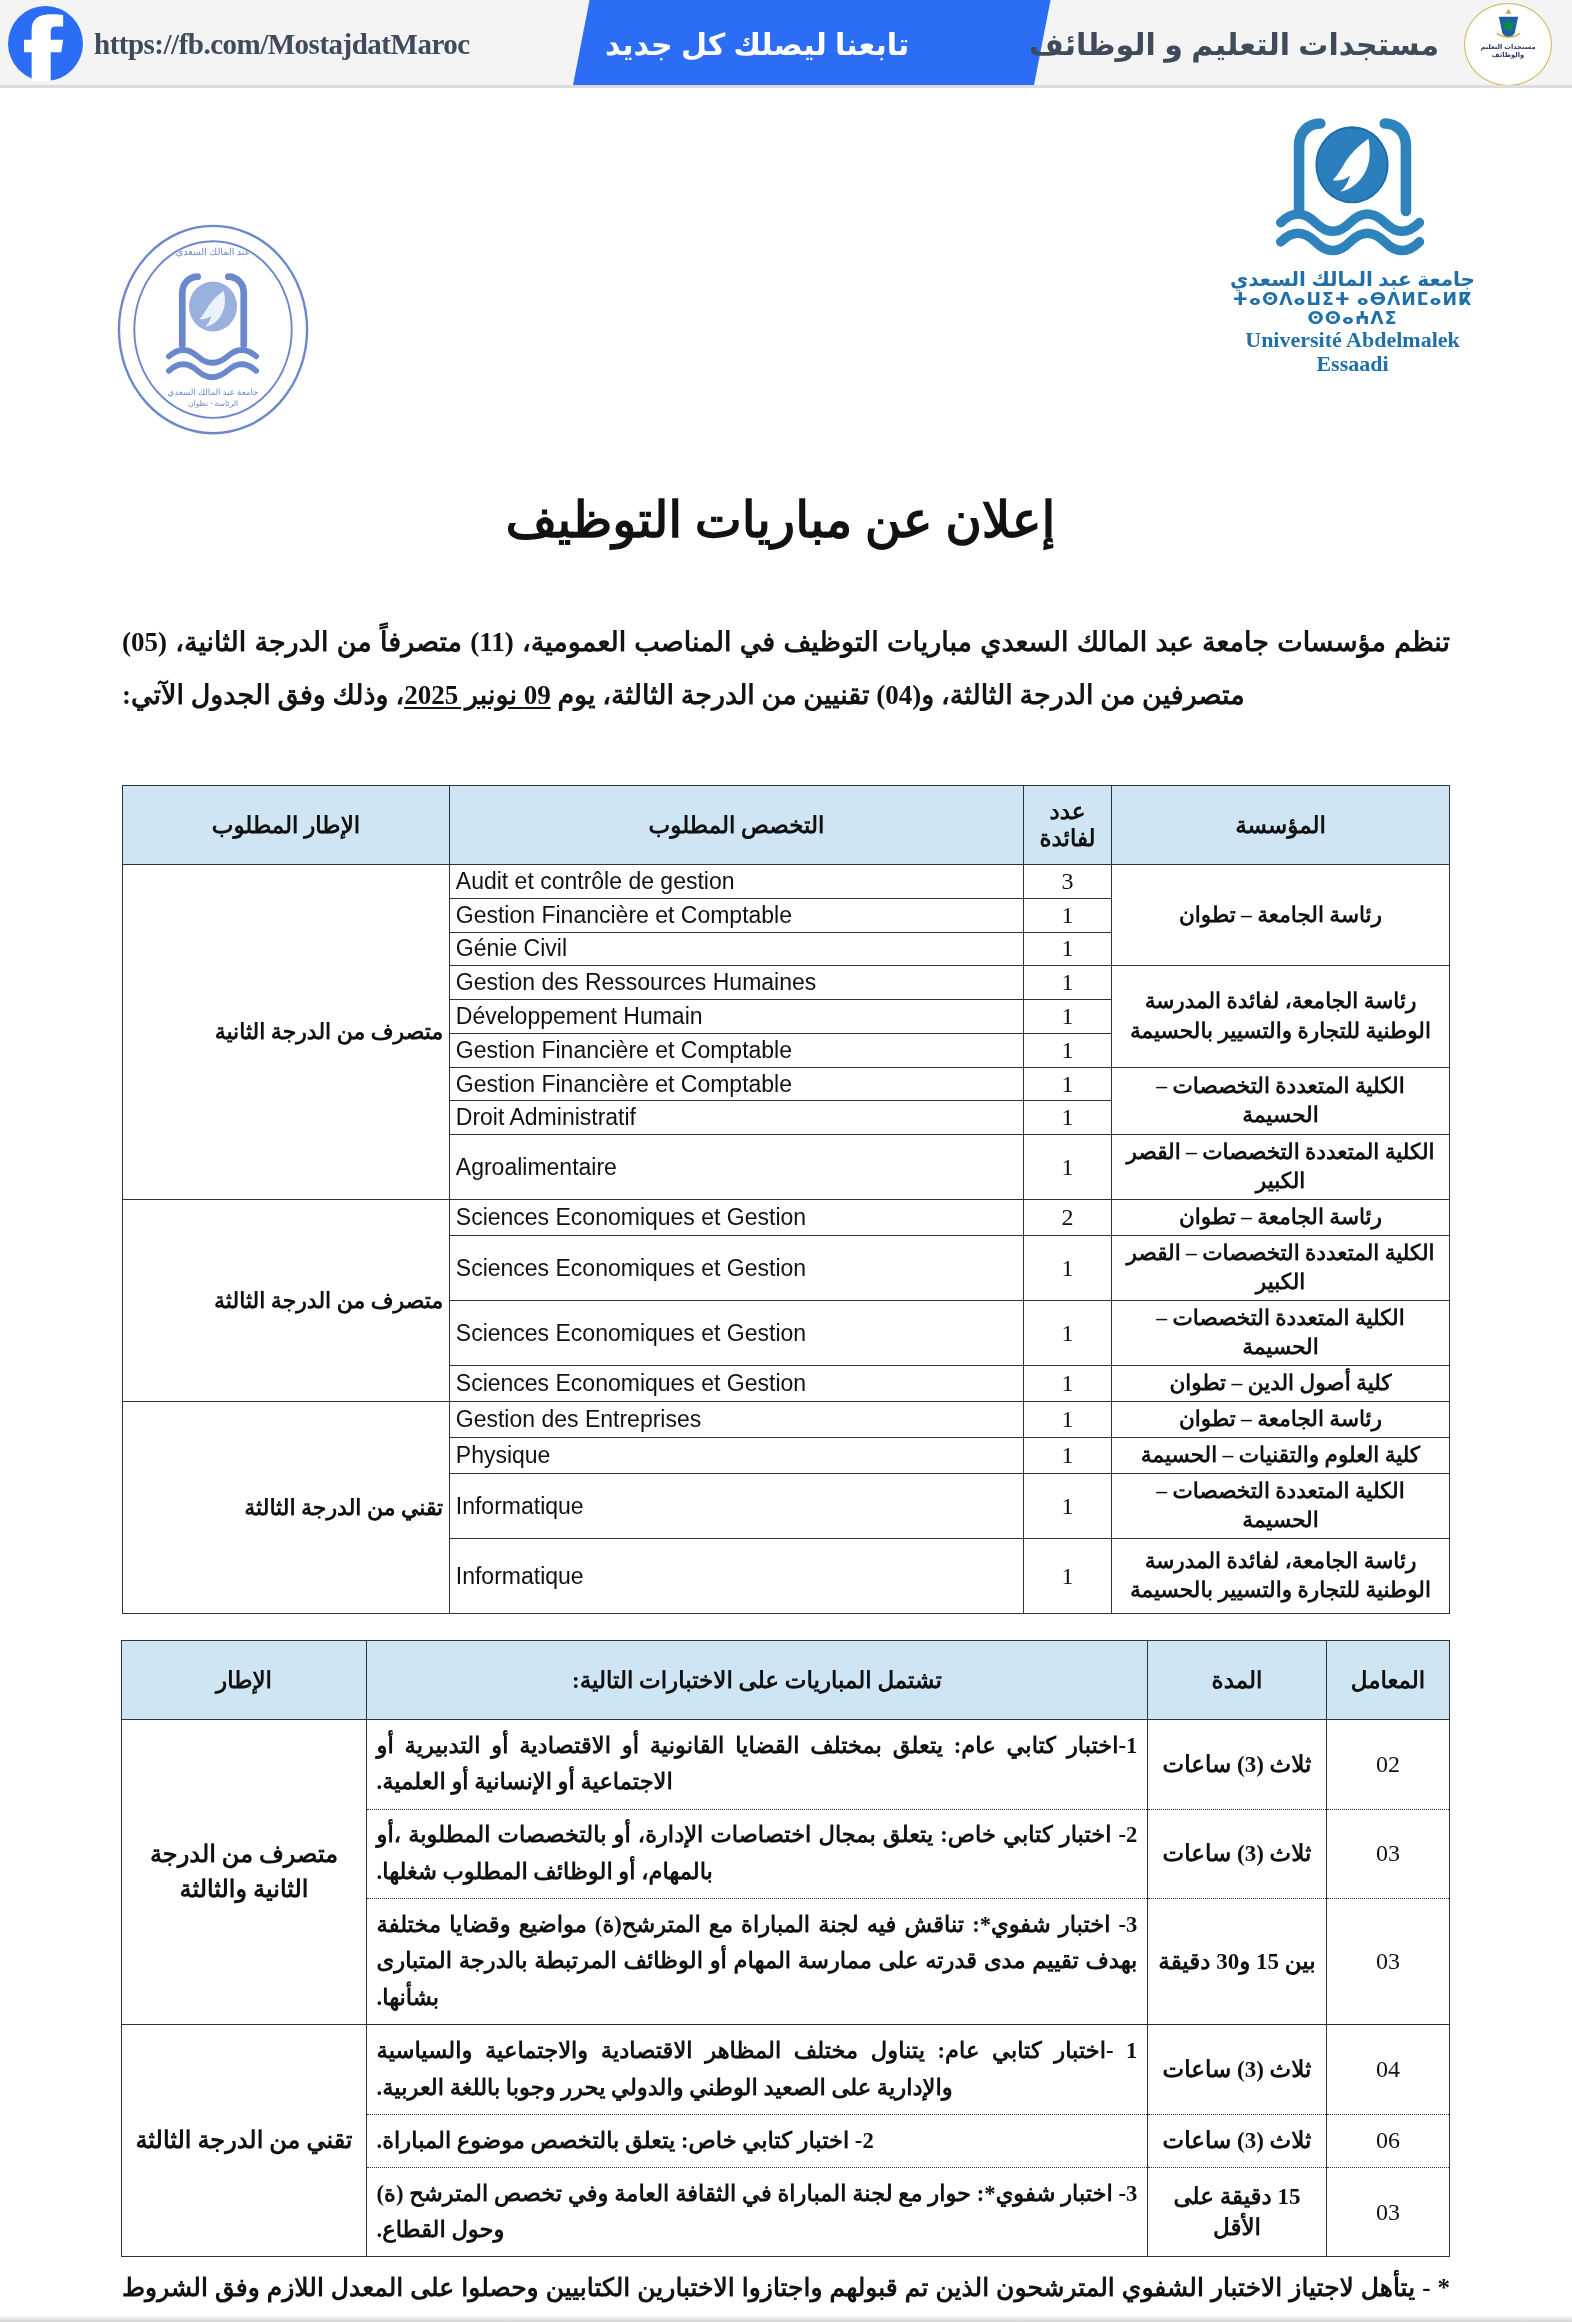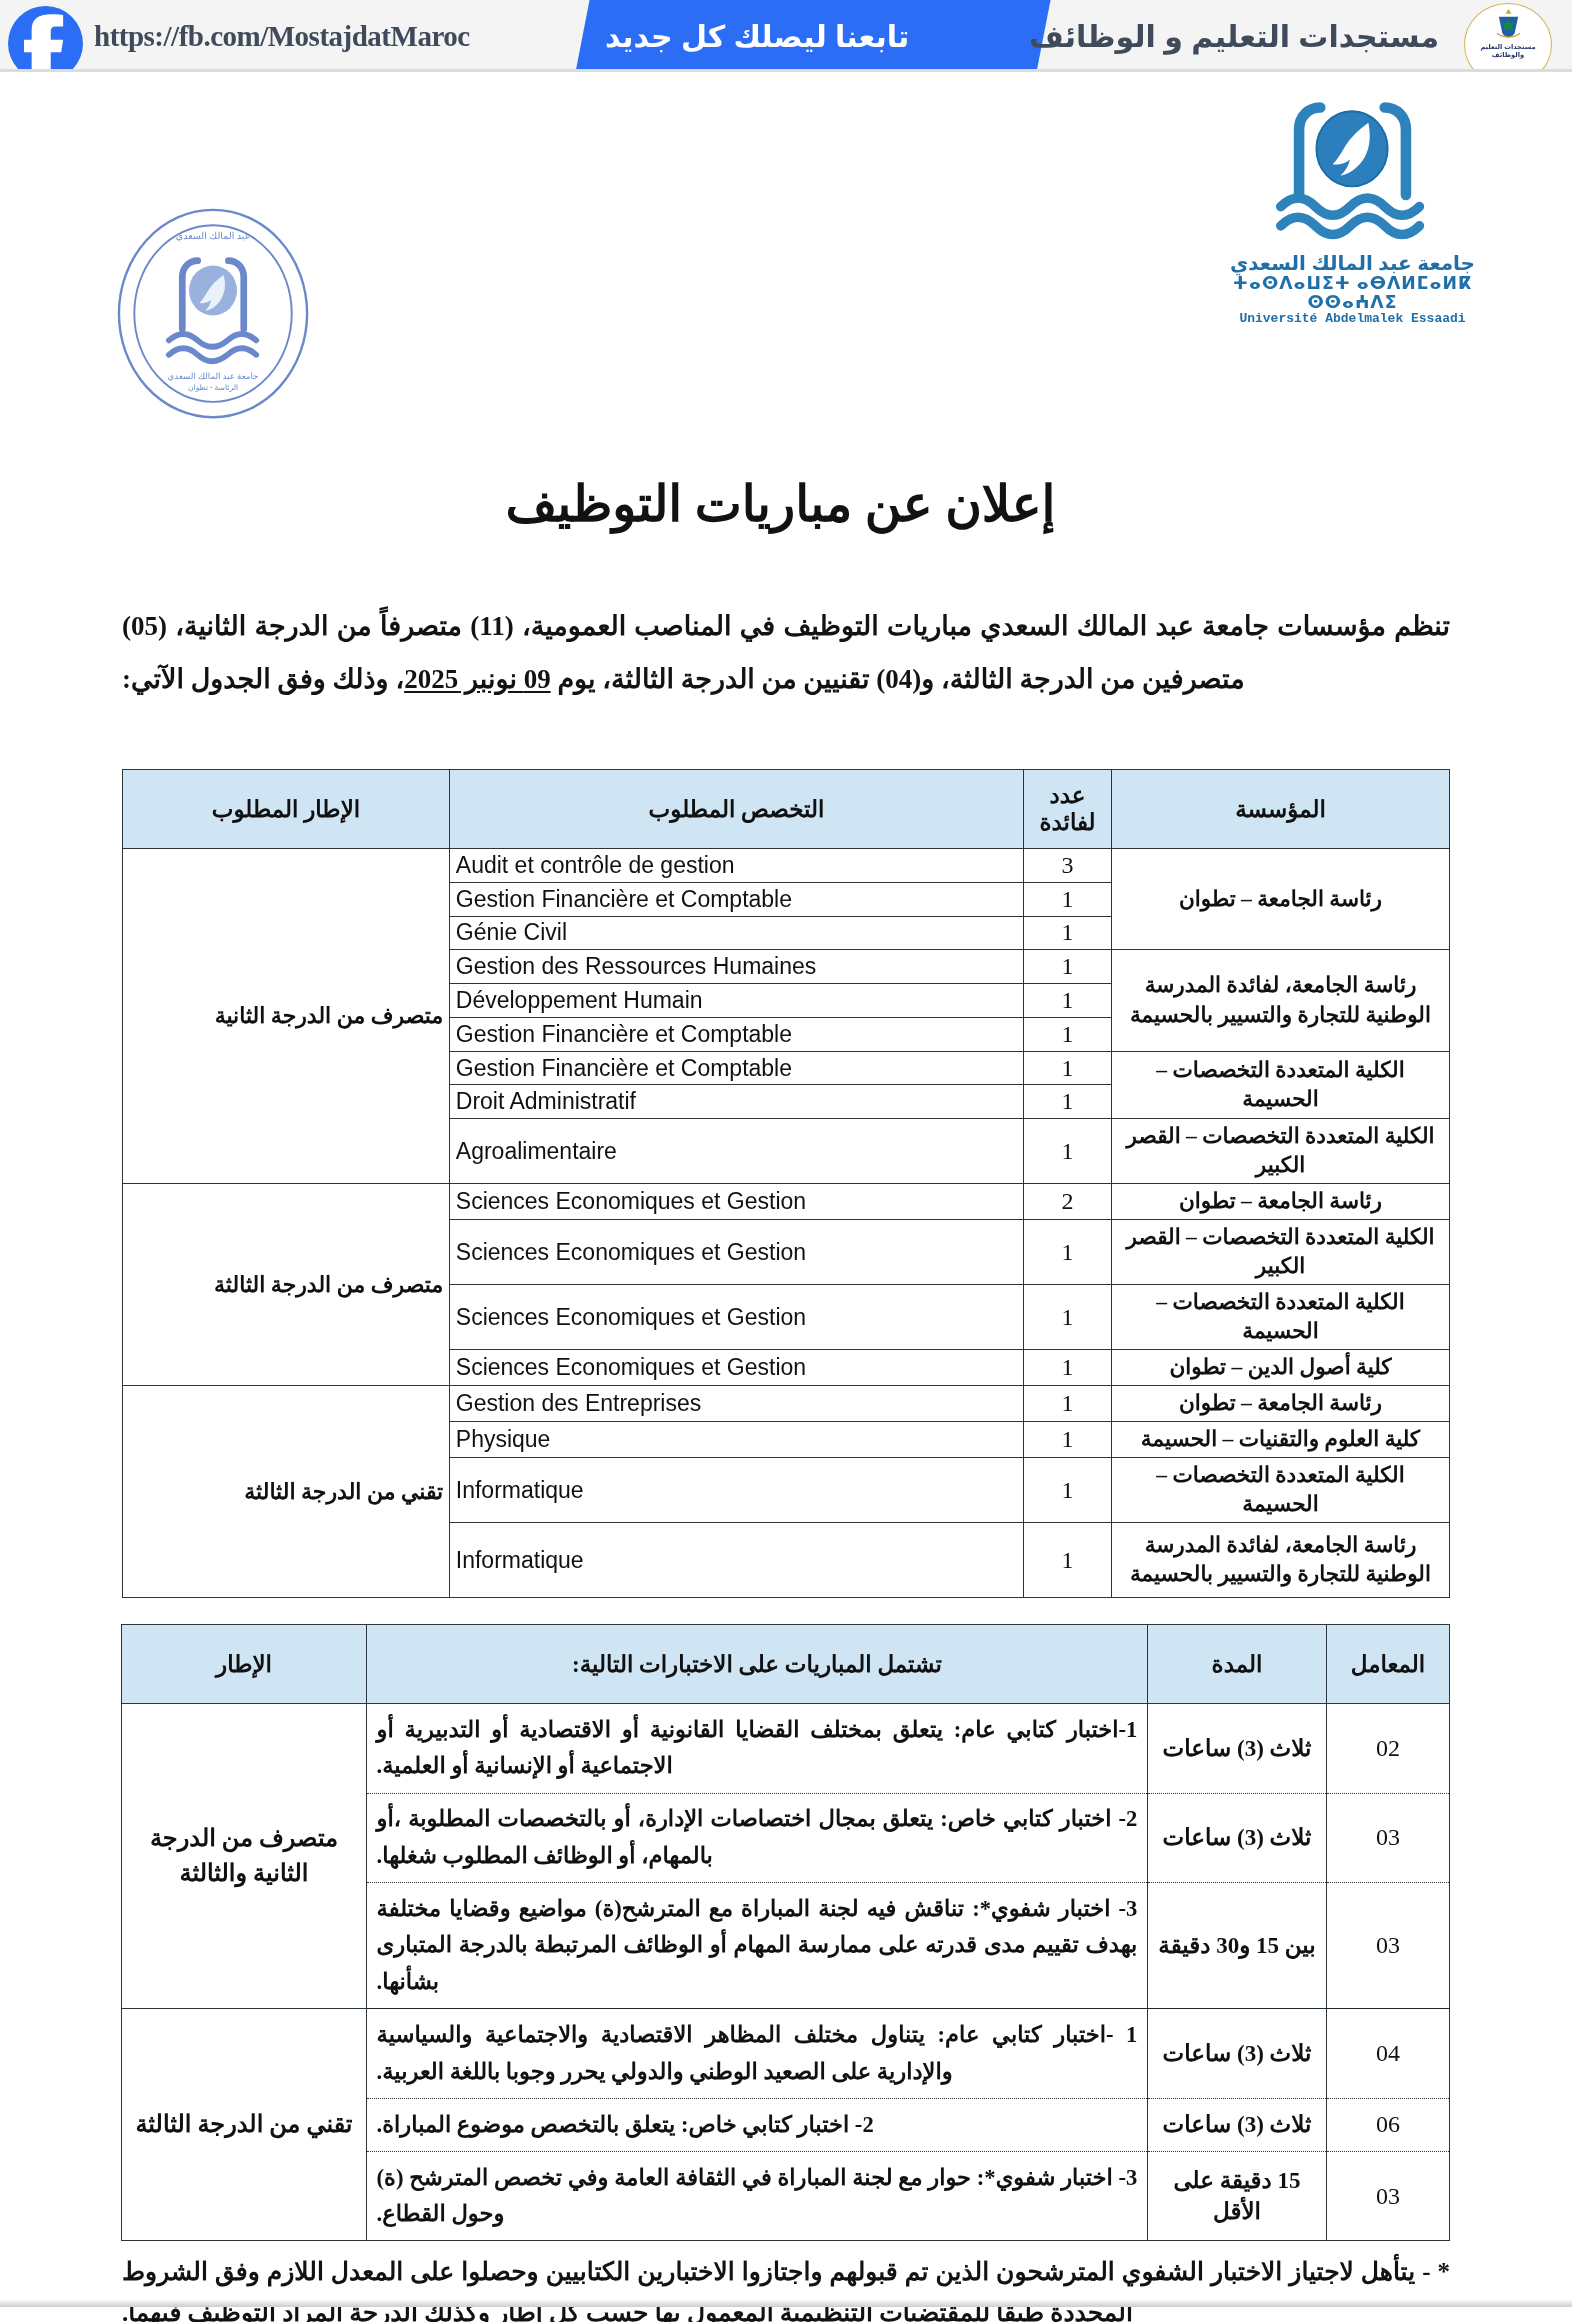--- a/index.html
+++ b/index.html
@@ -10,21 +10,21 @@
     background: #ffffff;
     font-family: "Liberation Sans", "DejaVu Sans", sans-serif;
     overflow: hidden;
     position: relative;
   }
 
   
   .banner {
     position: relative;
     width: 1573px;
-    height: 72px;
+    height: 88px;
     background: #f4f4f4;
     overflow: hidden;
   }
   .banner-blue {
     position: absolute;
     top: 0;
     left: 581px;
     width: 461px;
     height: 88px;
     background: #2b6ef5;
@@ -130,22 +130,22 @@
   .uni-mark { width: 207px; height: 159px; display: block; margin: 0 auto; }
   .uni-name-ar {
     font-size: 20px; color: #1f6fa8; font-weight: bold;
     direction: rtl; margin-top: 1.9px; line-height: 1.1;
   }
   .uni-name-tif {
     font-size: 17.3px; color: #1f6fa8; font-weight: bold;
     letter-spacing: 1px; line-height: 1.1;
   }
   .uni-name-fr {
-    font-size: 13px; color: #1f6fa8; font-weight: bold; line-height: 1.1;
-    font-family: Liberation Mono, monospace;
+    font-size: 22px; color: #1f6fa8; font-weight: bold; line-height: 1.1;
+    font-family: Liberation Serif, serif;
   }
 
   
   .stamp {
     position: absolute;
     left: 115px;
     top: 134px;
     width: 197px;
     height: 216px;
     opacity: 0.82;

